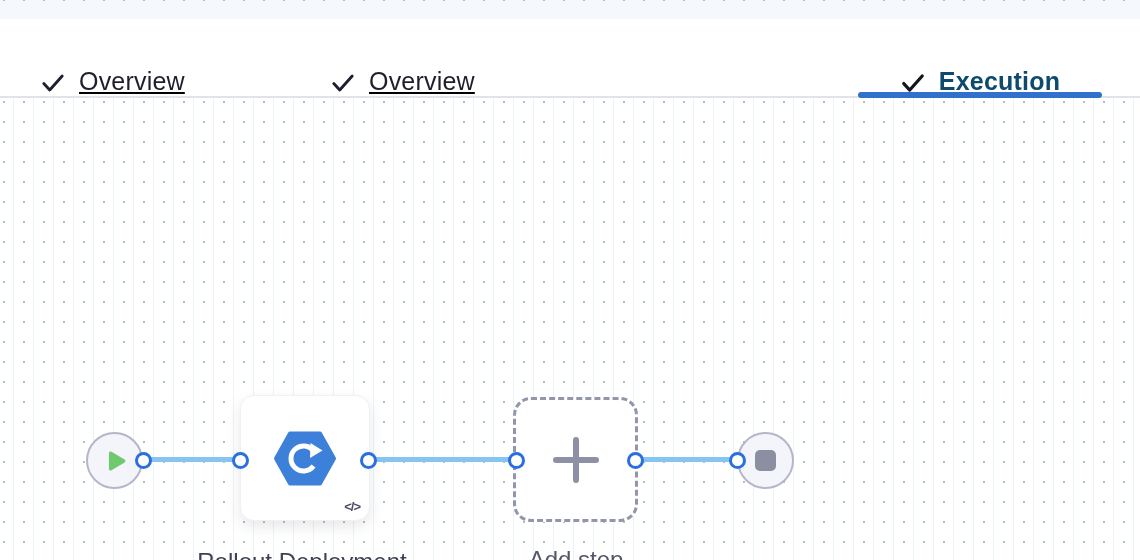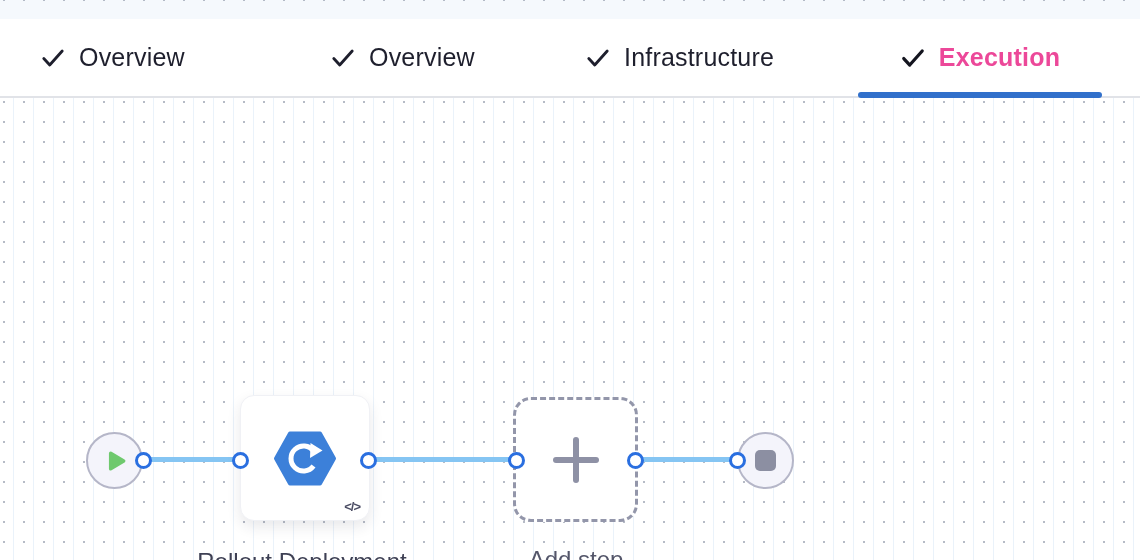--- a/index.html
+++ b/index.html
@@ -16,26 +16,26 @@
   }
 
   
   .tab-bar {
     position: relative; height: 79px; width: 100%;
     background: #ffffff;
     border-bottom: 2px solid #e1e3e8;
   }
   .tab {
     position: absolute; top: 0; height: 100%;
-    display: flex; align-items: center; gap: 13px;
-    cursor: pointer; white-space: nowrap;
+    display: flex; align-items: flex-end; gap: 13px;
+    cursor: pointer; white-space: nowrap; text-decoration: underline;
   }
   .tab-label { font-size: 25px; color: #1e1f2d; font-weight: 400; letter-spacing: 0.2px; }
   .tab.active { justify-content: center; }
-  .tab.active .tab-label { font-weight: 700; color: #ec4899; }
+  .tab.active .tab-label { font-weight: 700; color: #0c4a6e; }
   .check-icon { width: 26px; height: 26px; flex: none; display: block; }
   .tab-underline {
     position: absolute; left: 0; bottom: -2px; height: 6px; width: 100%;
     background: #3170cb; border-radius: 4px;
   }
 
   
   .canvas {
     position: relative; width: 100%; height: 462px;
     background-color: #ffffff;
@@ -109,26 +109,20 @@
     <span class="tab-label">Overview</span>
   </div>
 
   <div class="tab" style="left:330px;">
     <svg class="check-icon" viewBox="0 0 24 24" fill="none">
       <path d="M3.5 12.5 L9 18.5 L20.5 5.5" stroke="#1e1f2d" stroke-width="2.6" stroke-linecap="round" stroke-linejoin="round"></path>
     </svg>
     <span class="tab-label">Overview</span>
   </div>
 
-  <div class="tab" style="left:585px;">
-    <svg class="check-icon" viewBox="0 0 24 24" fill="none">
-      <path d="M3.5 12.5 L9 18.5 L20.5 5.5" stroke="#1e1f2d" stroke-width="2.6" stroke-linecap="round" stroke-linejoin="round"></path>
-    </svg>
-    <span class="tab-label">Infrastructure</span>
-  </div>
 
   <div class="tab active" style="left:858px; width:244px;">
     <svg class="check-icon" viewBox="0 0 24 24" fill="none">
       <path d="M3.5 12.5 L9 18.5 L20.5 5.5" stroke="#14151f" stroke-width="3" stroke-linecap="round" stroke-linejoin="round"></path>
     </svg>
     <span class="tab-label">Execution</span>
     <div class="tab-underline"></div>
   </div>
 
 </div>

